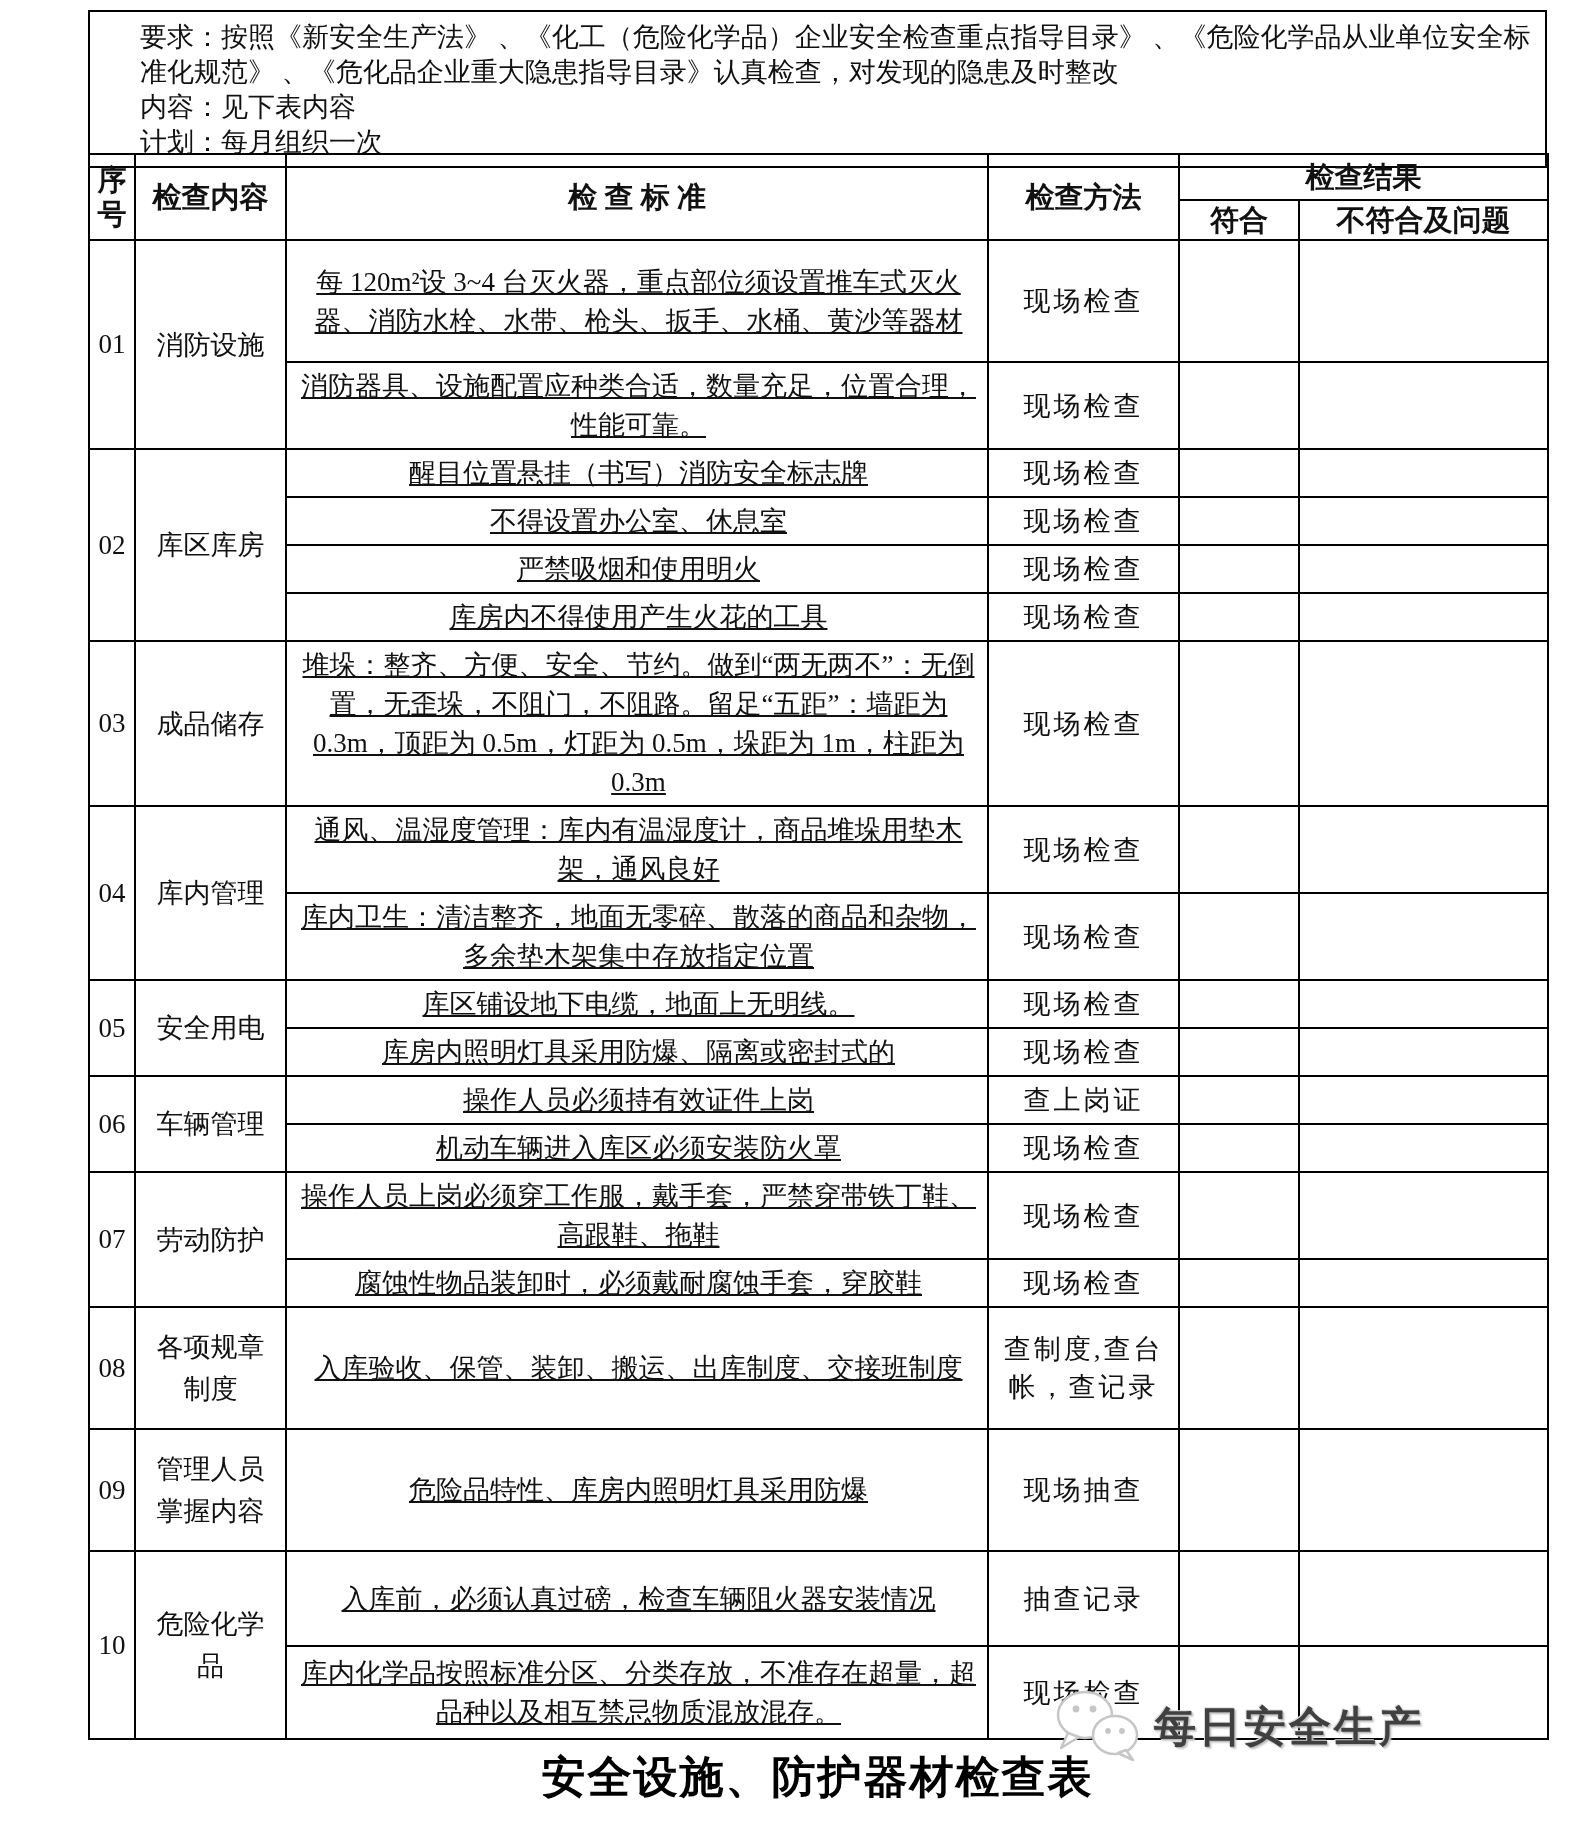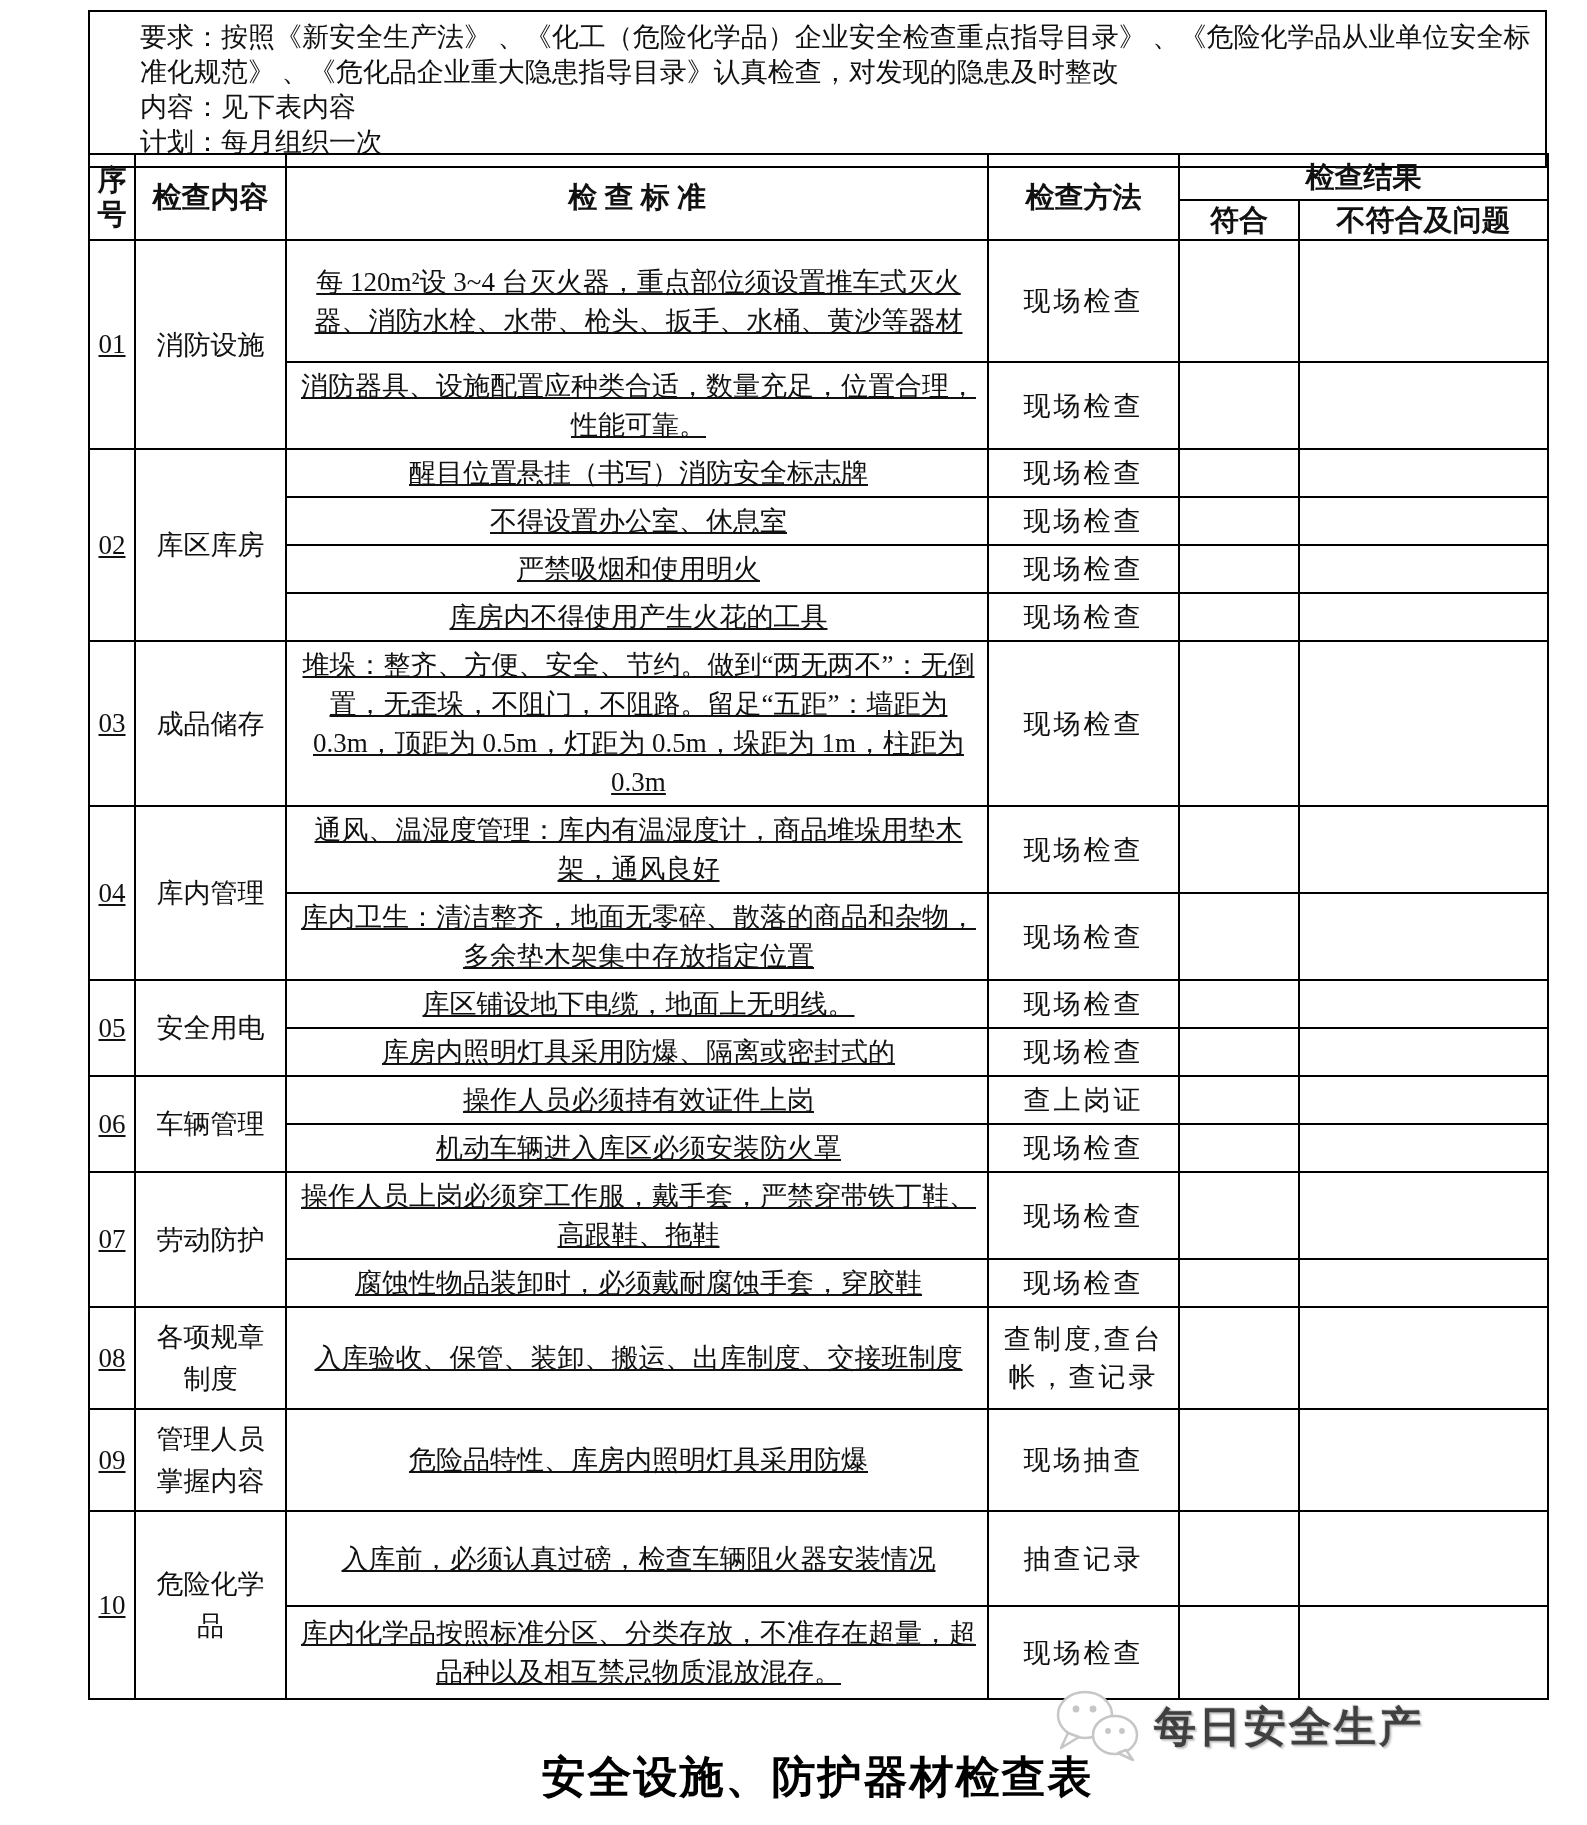--- a/index.html
+++ b/index.html
@@ -29,22 +29,22 @@
   .check-table th,.check-table td{
     border:2px solid #000;
     vertical-align:middle;
     box-sizing:border-box;
     padding:2px 4px;
   }
   .check-table th{
     font-size:29px;font-weight:bold;text-align:center;
     line-height:34px;padding:2px 2px;
   }
-  td.no{text-align:center;font-size:27px;padding:8px;text-decoration:underline;}
-  td.content{text-align:center;line-height:42px;padding:8px 10px;}
+  td.no{text-align:center;font-size:27px;padding:8px;}
+  td.content{text-align:center;line-height:42px;padding:18px 10px;}
   td.standard{text-align:center;line-height:39px;padding:4px 10px 3px 13px;text-decoration:underline;}
   td.method{text-align:center;letter-spacing:3px;line-height:38px;padding:2px 6px;}
   td.pass,td.fail{padding:0;}
   .rh38{height:38px}.rh40{height:40px}.rh42{height:42px}.rh46{height:46px}
   .rh80{height:80px}.rh84{height:84px}.rh90{height:93px}.rh95{height:95px}
   .rh122{height:122px}.rh165{height:165px}
   
   .watermark{
     position:absolute;left:1052px;top:1688px;
     display:flex;align-items:center;gap:10px;

